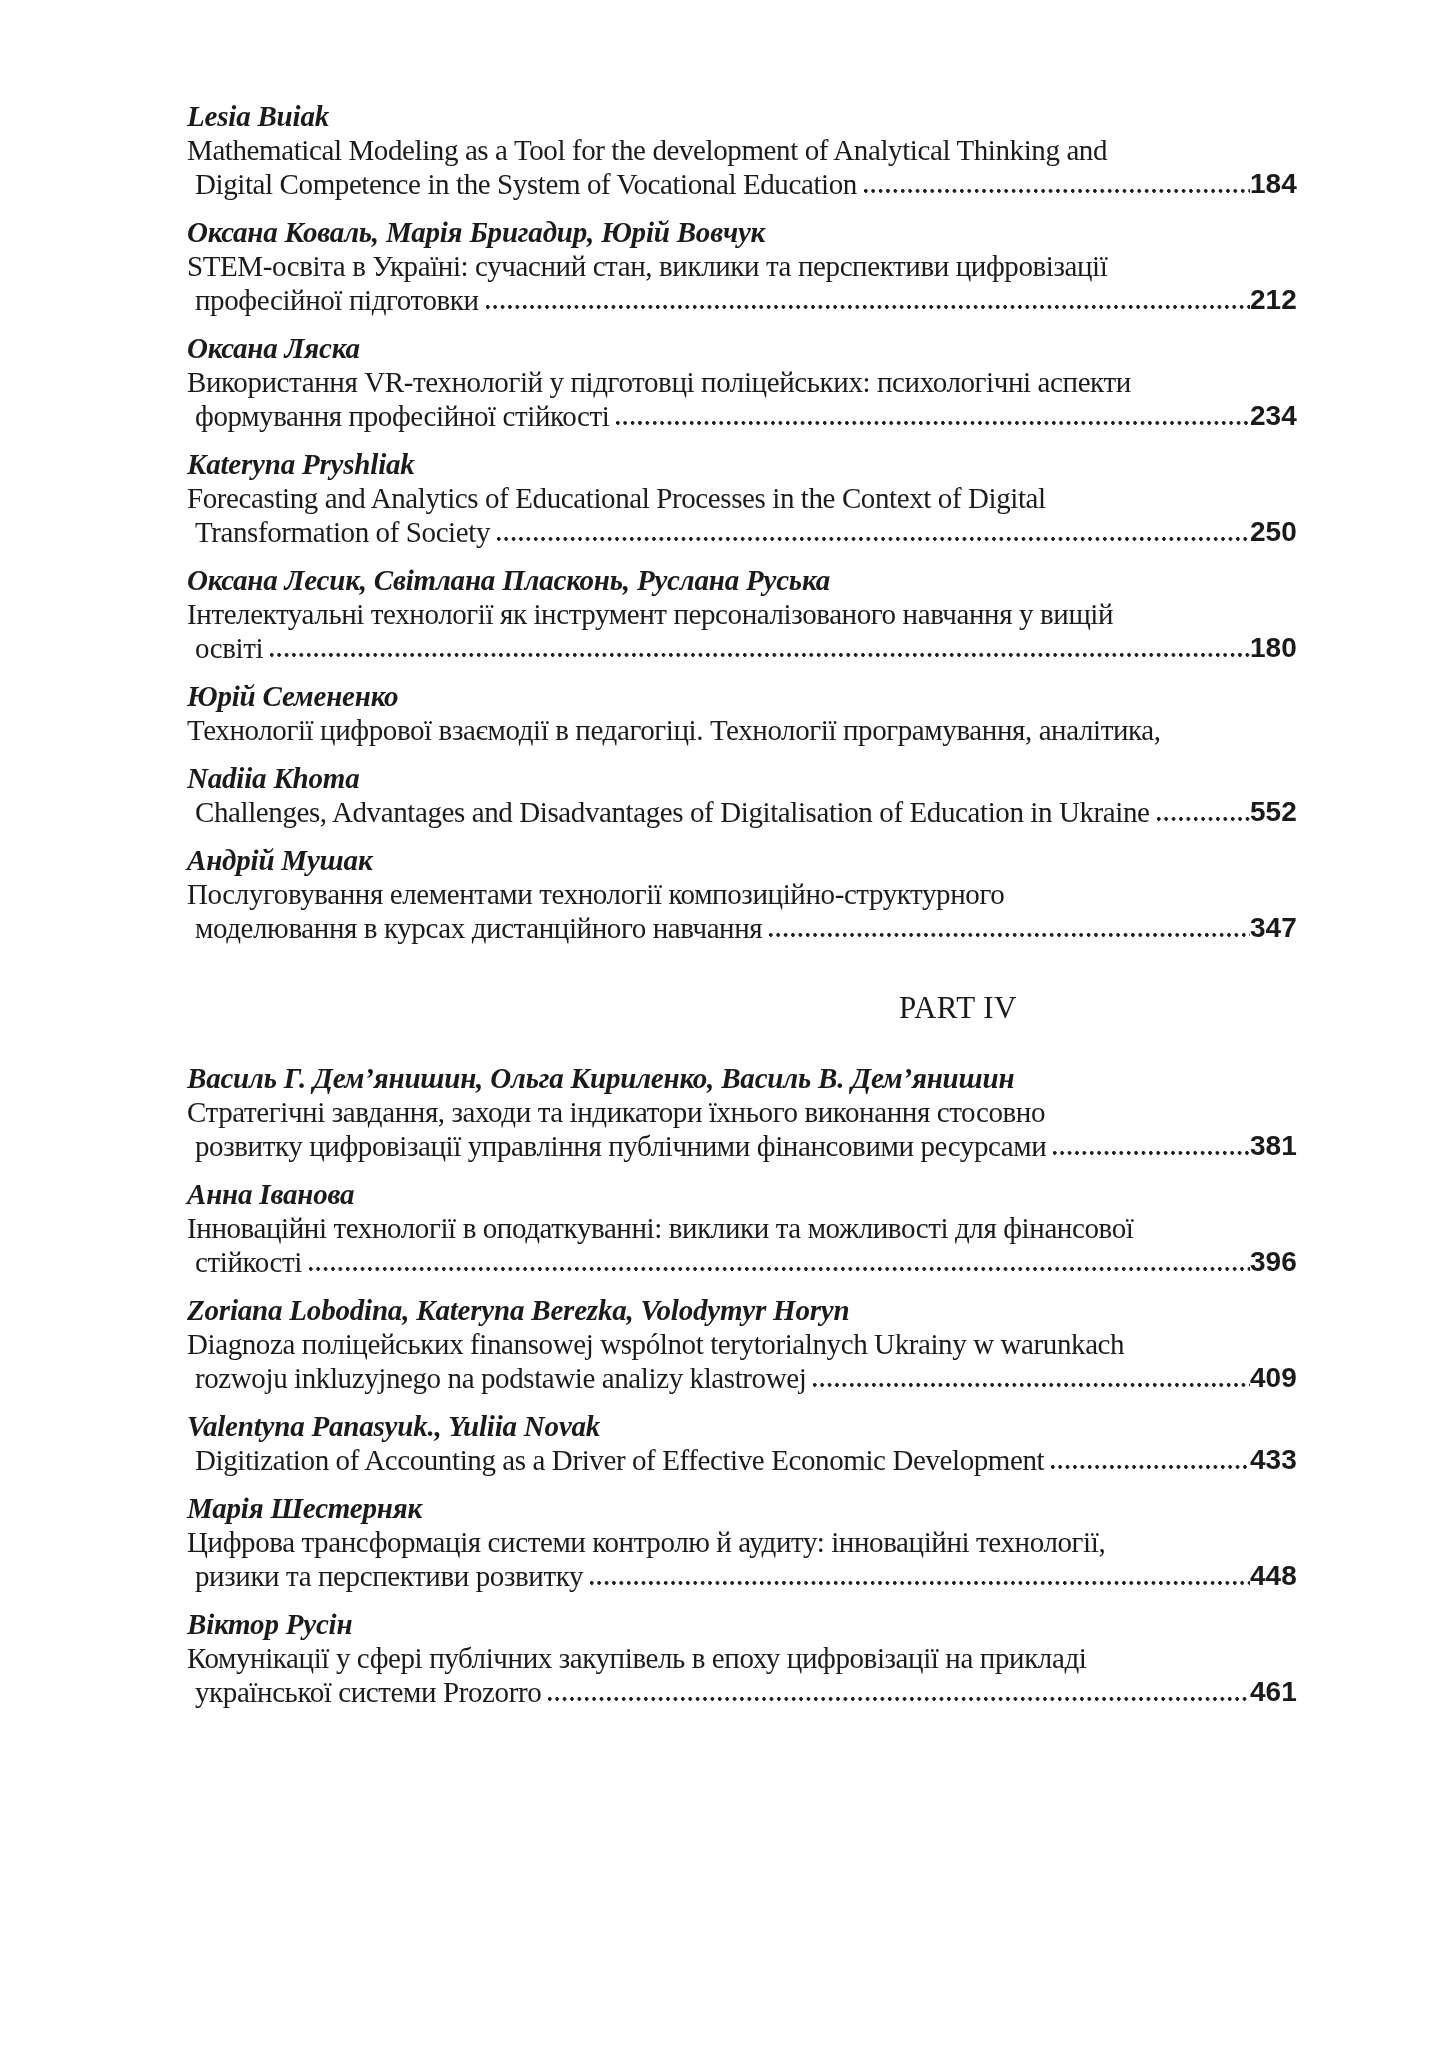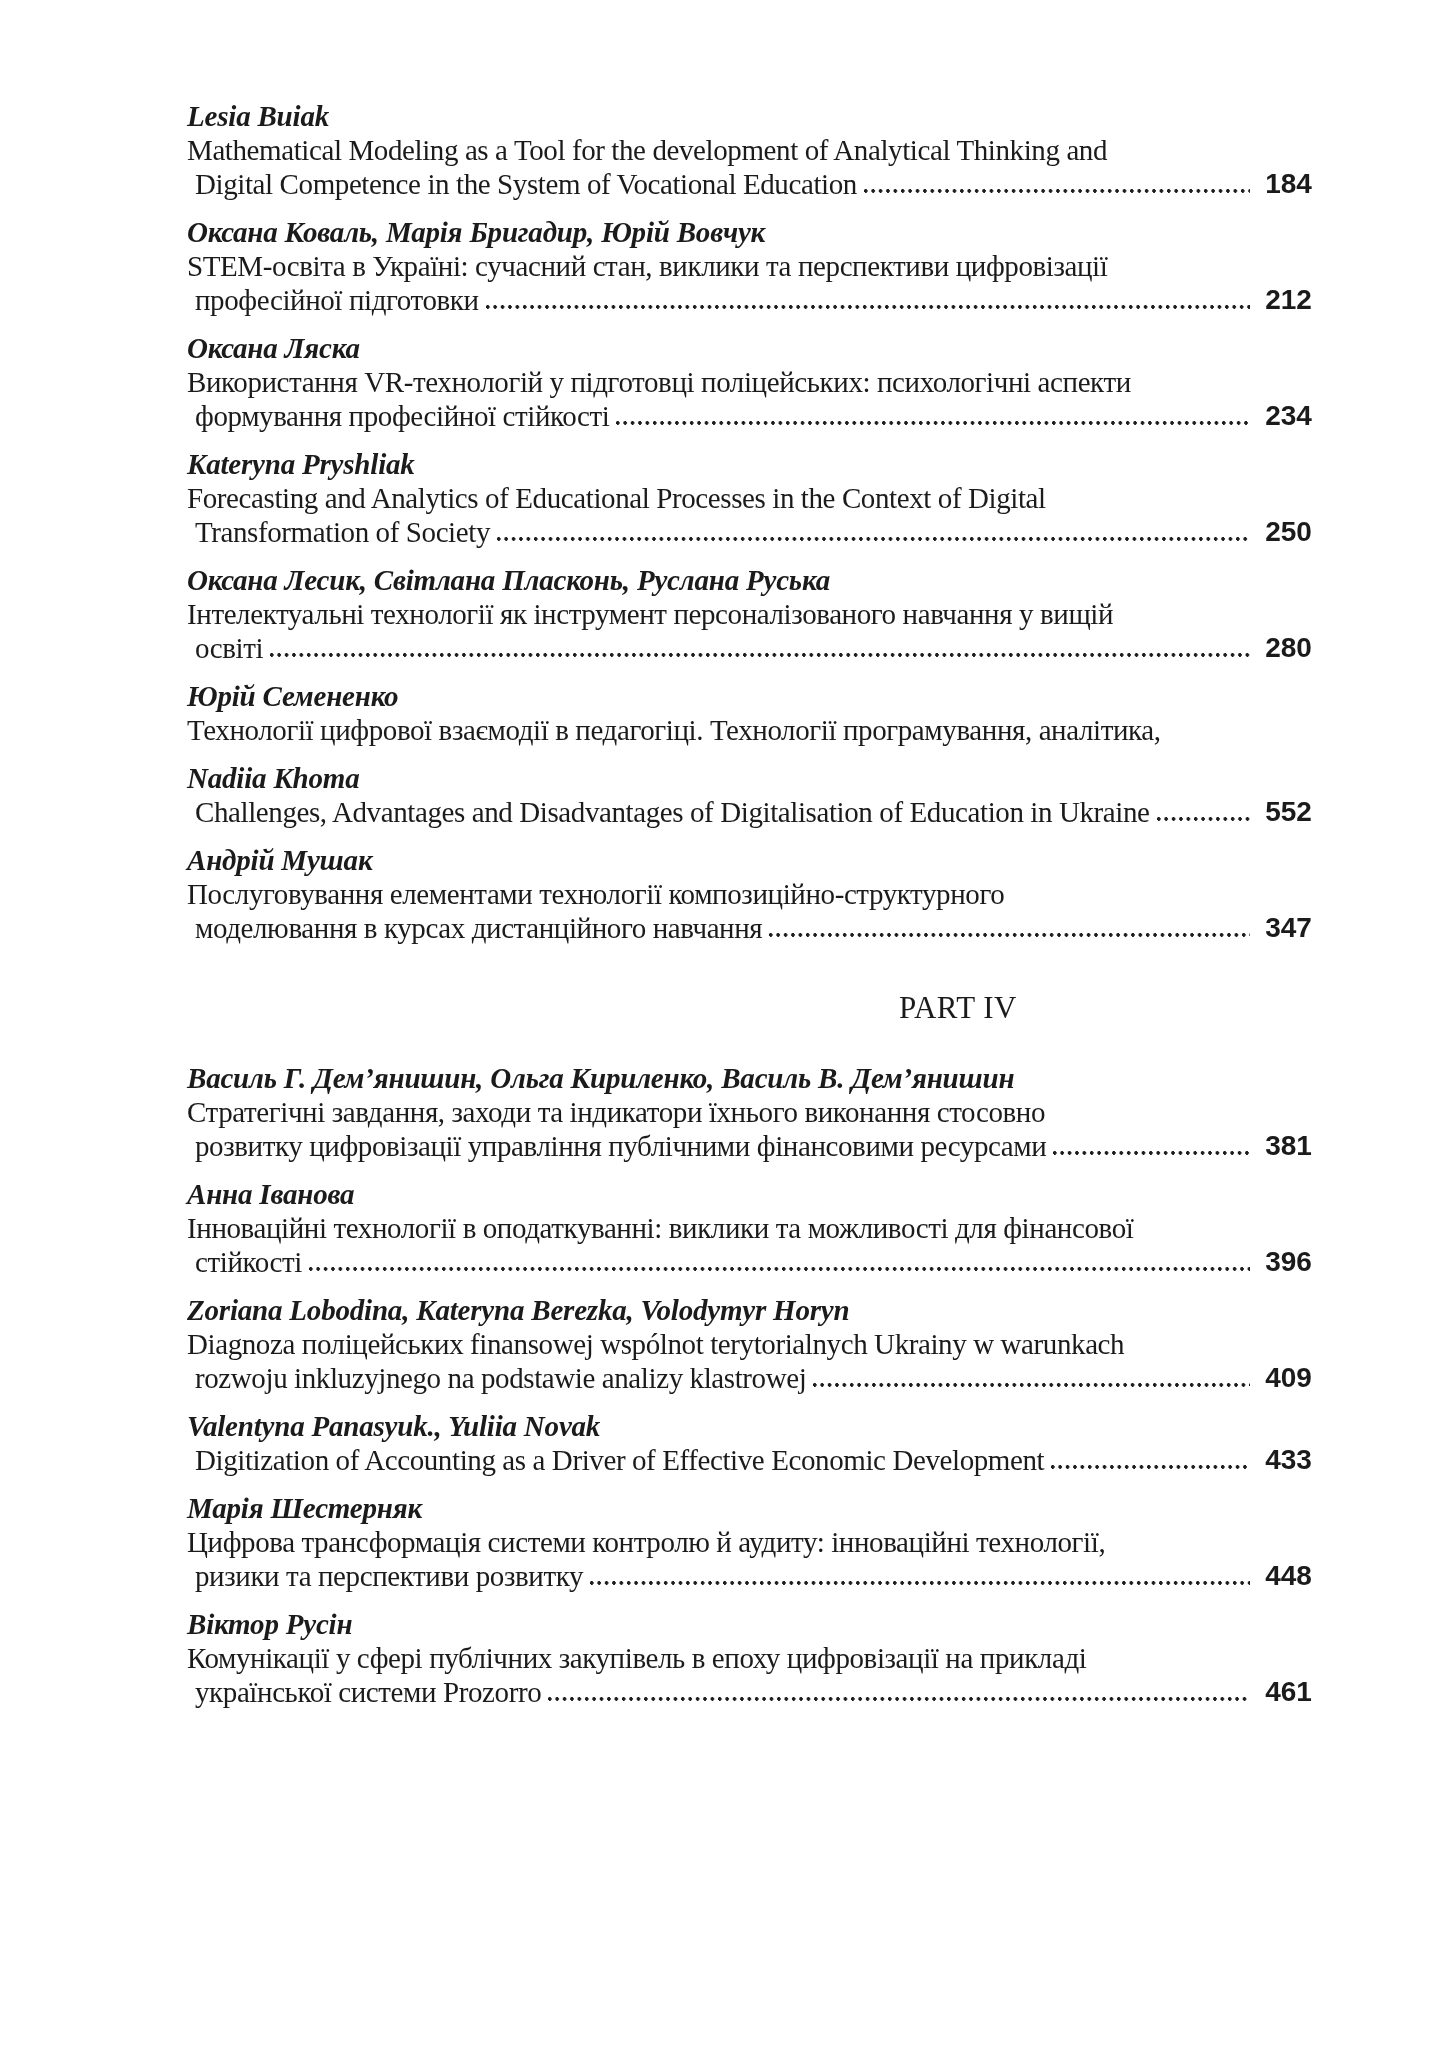--- a/index.html
+++ b/index.html
@@ -31,21 +31,21 @@
     min-width: 10px;
     margin-left: 7px;
     background-image: radial-gradient(circle at 1.7px 1.7px, #1c1c1c 1.55px, rgba(0,0,0,0) 1.9px);
     background-size: 7.4px 3.6px;
     background-repeat: repeat-x;
     background-position-x: left;
     background-position-y: calc(100% - 8px);
   }
   .page-num {
     flex: 0 0 77px;
-    text-align: center;
+    text-align: left;
     font-family: "Liberation Sans", sans-serif;
     font-weight: 700;
     font-size: 28px;
     letter-spacing: 0;
     white-space: nowrap;
   }
   .part-heading {
     text-align: right;
     margin: 46px 310px 36px 0;
     font-size: 31px;
@@ -97,21 +97,21 @@
       <span class="page-num">250</span>
     </div>
   </div>
 
   <div class="entry">
     <div class="authors">Оксана Лесик, Світлана Пласконь, Руслана Руська</div>
     <div class="title-line">Інтелектуальні технології як інструмент персоналізованого навчання у вищій</div>
         <div class="last-line">
       <span class="title-text">освіті</span>
       <span class="leader"></span>
-      <span class="page-num">280</span>
+      <span class="page-num">180</span>
     </div>
   </div>
 
   <div class="entry">
     <div class="authors">Юрій Семененко</div>
     <div class="title-line">Технології цифрової взаємодії в педагогіці. Технології програмування, аналітика,</div>
   </div>
 
   <div class="entry">
     <div class="authors">Nadiia Khoma</div>

